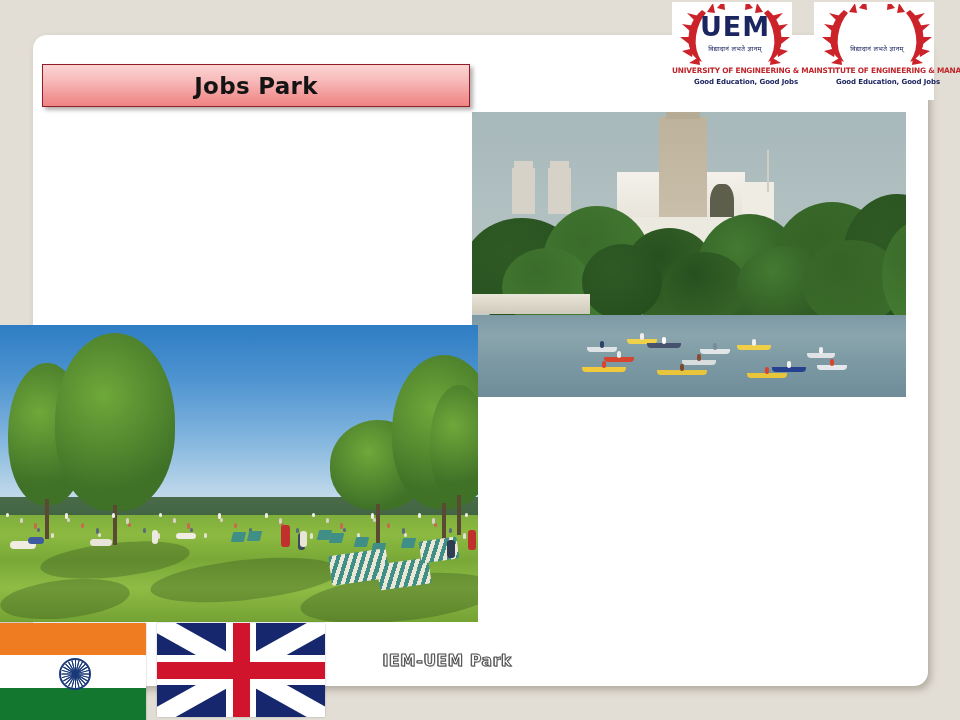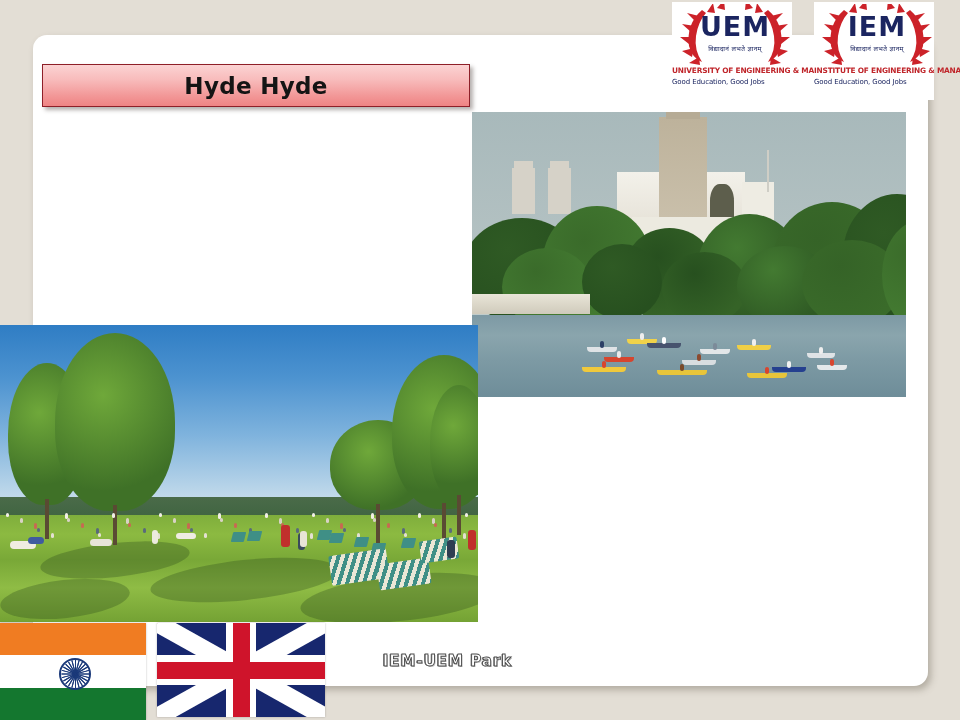--- a/index.html
+++ b/index.html
@@ -35,23 +35,23 @@
     font-family:"DejaVu Sans", sans-serif;
     font-size:6.5px;color:#1b2560;letter-spacing:.3px;
   }
   .logo .full{
     position:absolute;left:0;top:64px;width:126px;text-align:center;
     font-family:"DejaVu Sans", sans-serif;
     font-weight:bold;font-size:7.4px;color:#c0262b;letter-spacing:-.2px;
     white-space:nowrap;
   }
   .logo .tag{
-    position:absolute;left:0;top:76px;width:126px;text-align:left;
-    font-family:"DejaVu Sans", sans-serif;
-    font-weight:normal;font-size:7px;color:#1b2560;letter-spacing:-.1px;
+    position:absolute;left:0;top:76px;width:126px;text-align:right;
+    font-family:"DejaVu Sans", sans-serif;
+    font-weight:bold;font-size:7px;color:#1b2560;letter-spacing:-.1px;
     white-space:nowrap;
   }
 
   
   .title-box{
     position:absolute;left:42px;top:64px;width:426px;height:41px;
     background:linear-gradient(to bottom,#fbd3d3 0%,#f8bcbc 35%,#f29595 78%,#ef8484 100%);
     border:1.6px solid #8e1f28;
     box-shadow:3px 3px 4px rgba(90,80,75,.45);
     display:flex;align-items:center;justify-content:center;
@@ -169,21 +169,21 @@
     -webkit-text-stroke:.9px #4a4a4a;
     text-shadow:1px 1px 0 #bfbfbf, -1px 0 0 #777;
   }
 </style>
 </head>
 <body>
 
 <div class="slide"></div>
 
 <div class="title-box">
-  <span class="title-text">Hyde Hyde</span>
+  <span class="title-text">Jobs Park</span>
 </div>
 
 <div class="photo-serpentine">
   <div class="sp-sky"></div>
 
   <div class="sp-abbey">
     <div class="tw"></div>
       <div class="tw"></div>
   </div>
   <div class="sp-white"></div>
@@ -423,19 +423,18 @@
     <svg class="wreath" viewBox="0 0 126 62">
       <g fill="#cc2229">
         <path d="M30 6 Q14 20 17 42 Q20 54 30 58 Q22 46 24 32 Q26 18 34 9 Z"></path>
         <path d="M96 6 Q112 20 109 42 Q106 54 96 58 Q104 46 102 32 Q100 18 92 9 Z"></path>
         <path d="M27 12 l-12 -3 l8 8 Z M23 22 l-13 -2 l9 8 Z M21 33 l-13 0 l9 7 Z M22 44 l-12 3 l10 6 Z M27 53 l-10 6 l11 2 Z"></path>
         <path d="M99 12 l12 -3 l-8 8 Z M103 22 l13 -2 l-9 8 Z M105 33 l13 0 l-9 7 Z M104 44 l12 3 l-10 6 Z M99 53 l10 6 l-11 2 Z"></path>
         <path d="M35 8 l6 -9 l2 10 Z M45 4 l7 -8 l1 10 Z"></path>
         <path d="M91 8 l-6 -9 l-2 10 Z M81 4 l-7 -8 l-1 10 Z"></path>
       </g>
     </svg>
-    <div class="mark">IEM</div>
     <div class="motto">विद्यादानं लभते ज्ञानम्</div>
     <div class="full">INSTITUTE OF ENGINEERING &amp; MANAGEMENT</div>
     <div class="tag">Good Education, Good Jobs</div>
   </div>
 
 </div>
 
 </body></html>

